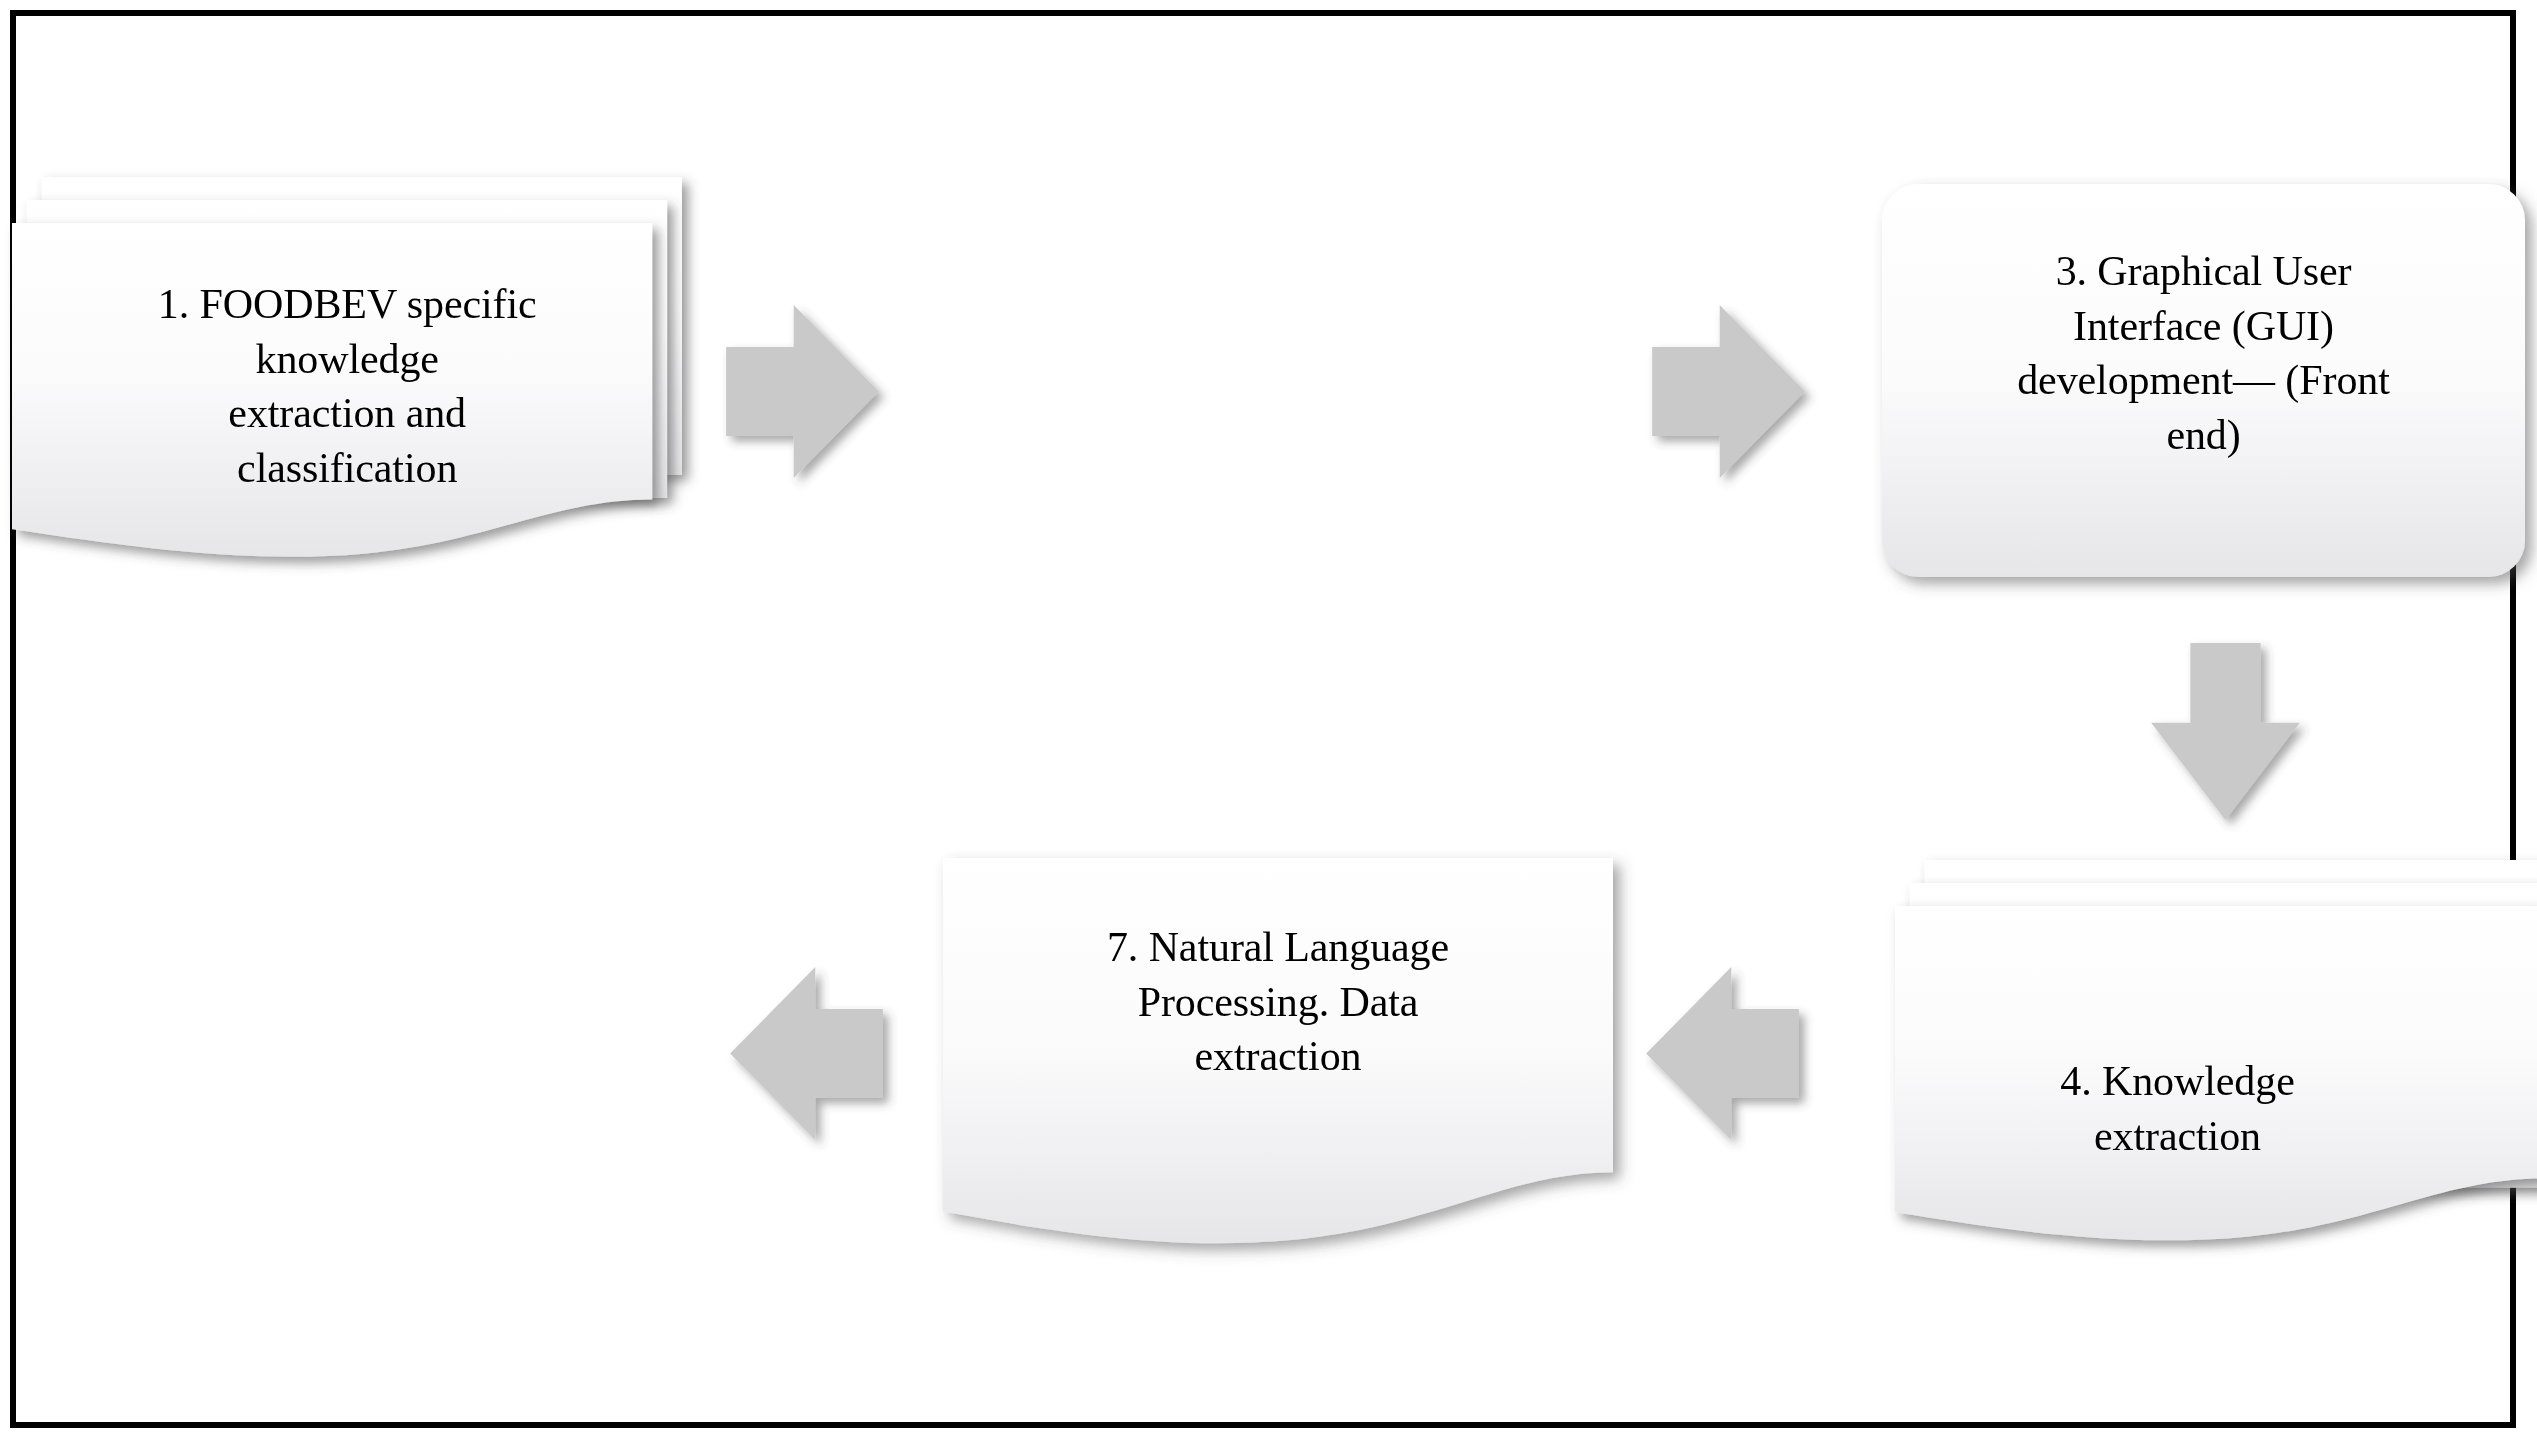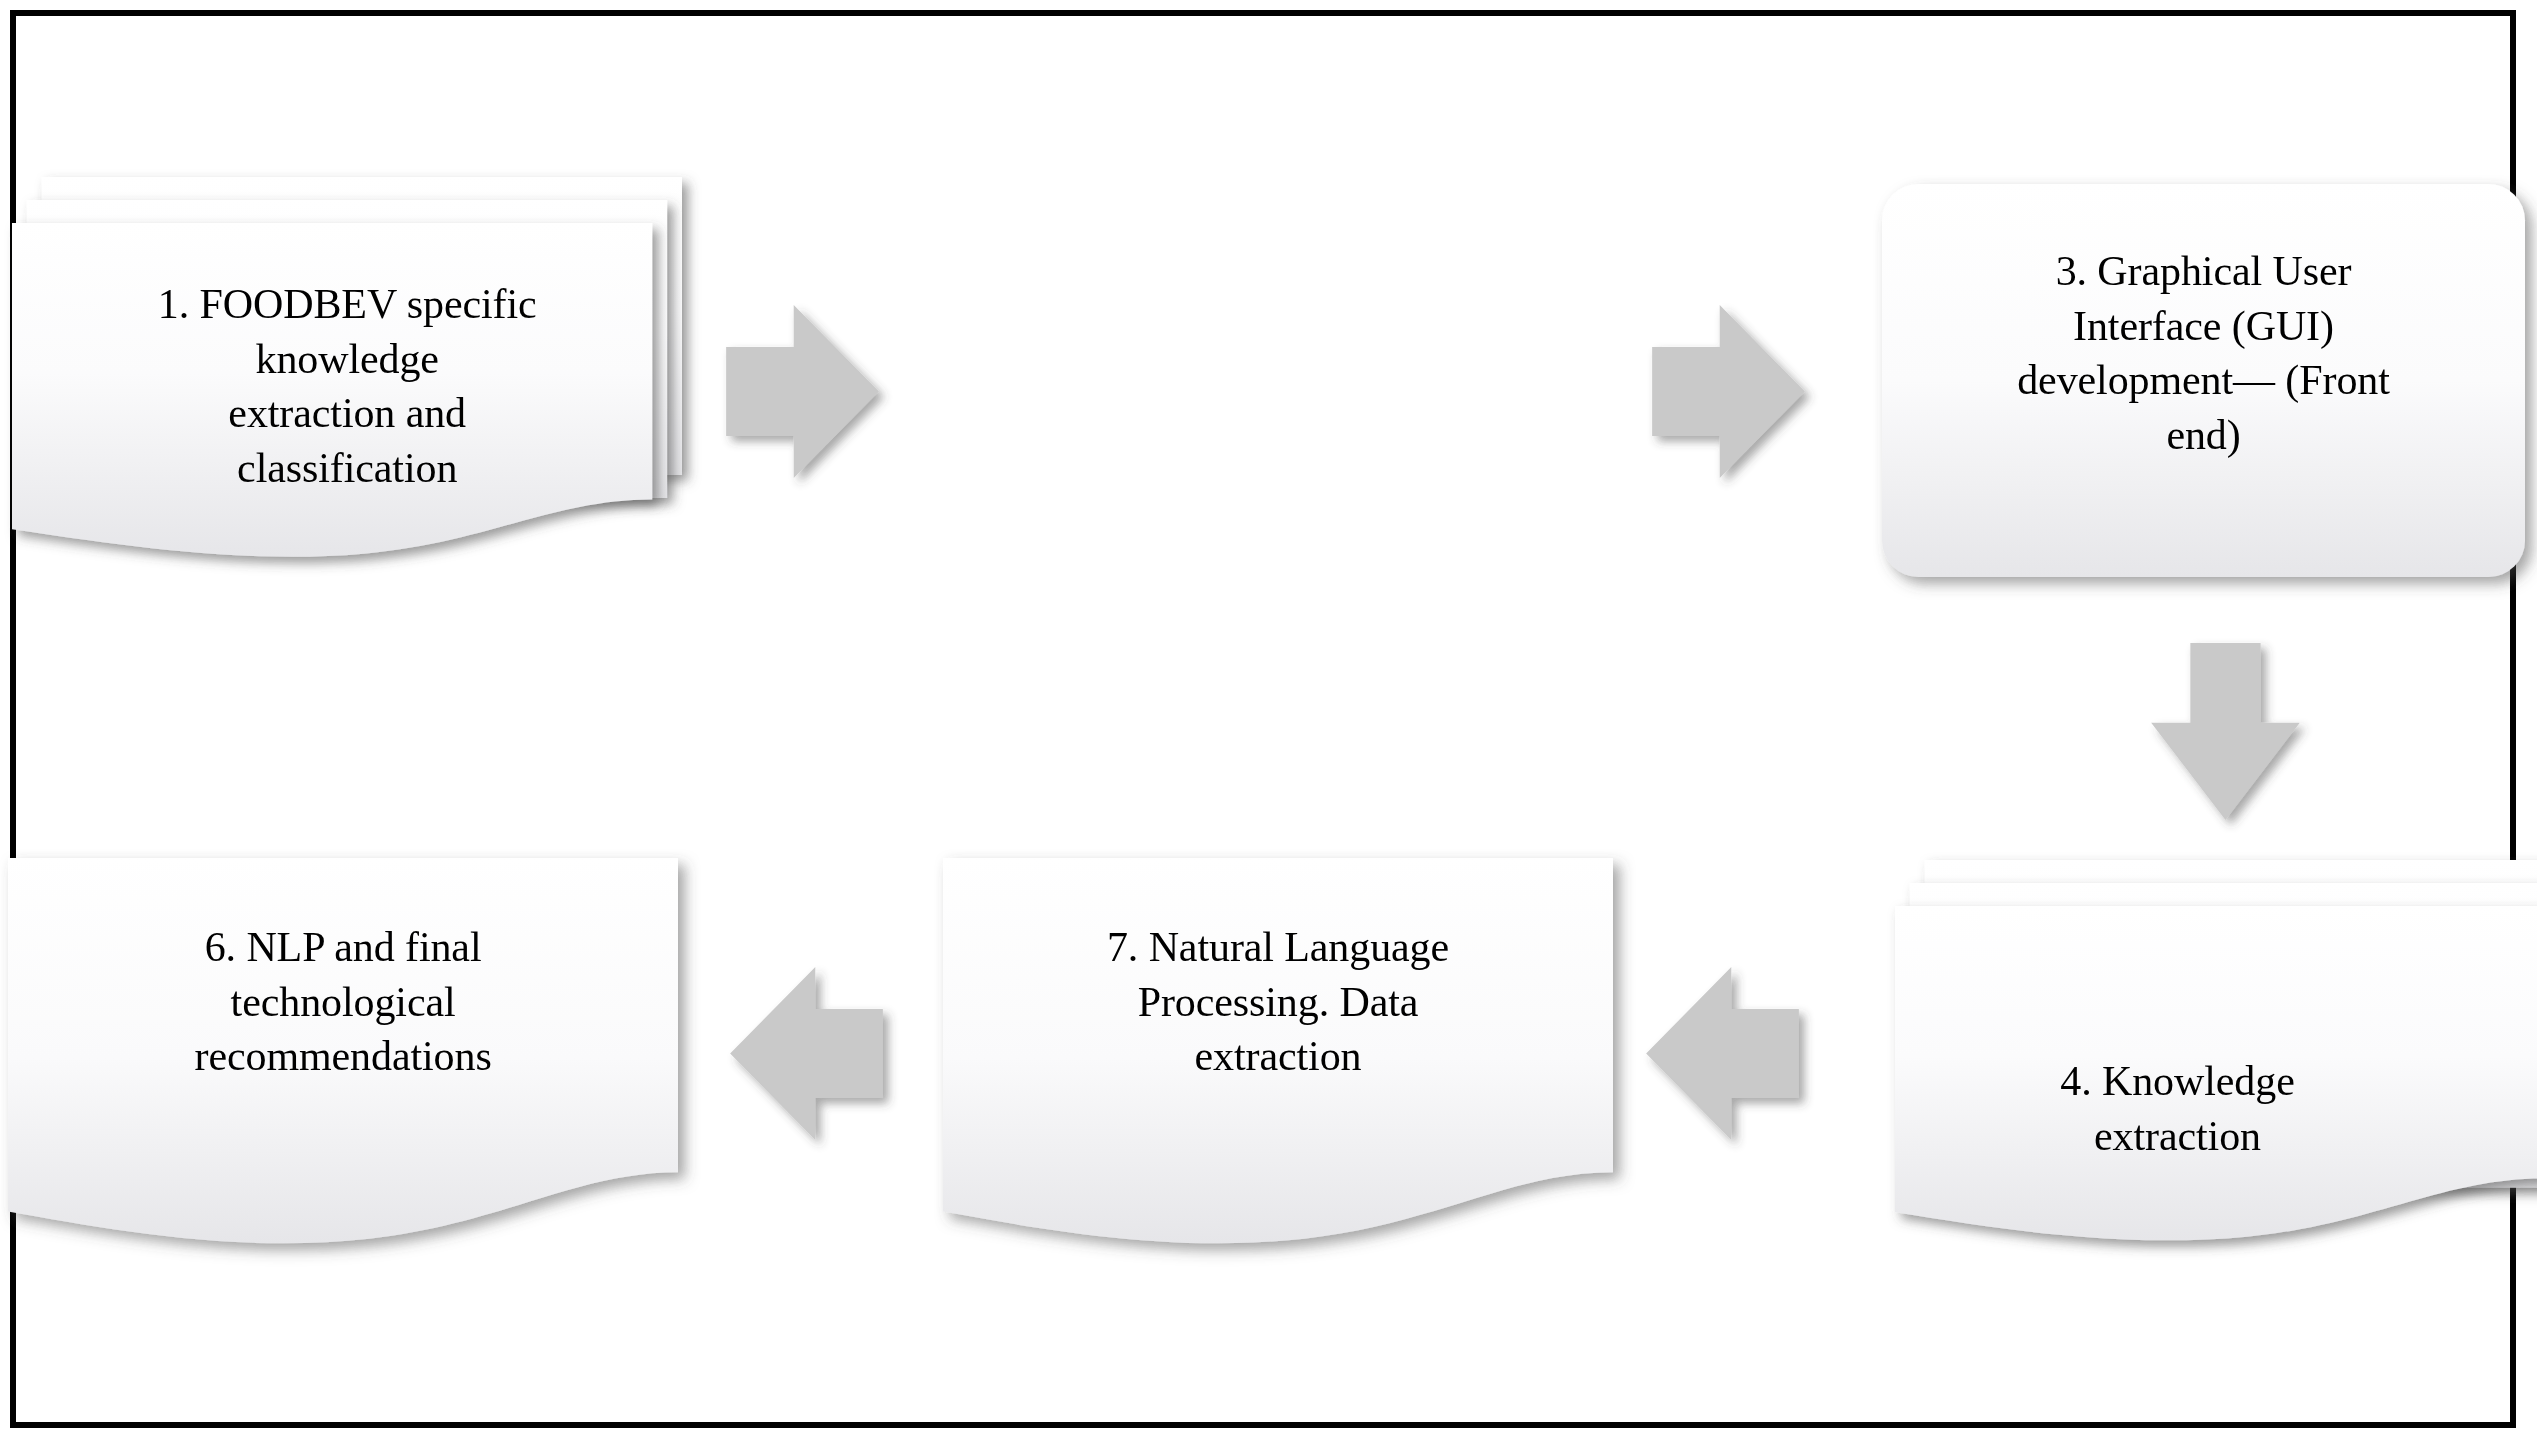--- a/index.html
+++ b/index.html
@@ -179,40 +179,20 @@
       </defs>
       <path filter="url(#sh5)" fill="url(#g5)" d="M 0 0 L 990 0 L 990 464
                C 840 464 730 540 534 562
                C 338 584 146 548 0 522 Z"></path>
     </svg>
     <div class="node-label">7. Natural Language
 Processing. Data
 extraction</div>
   </div>
 
-  <div class="node" id="node6">
-    <svg class="node-svg" viewBox="0 0 990 620" preserveAspectRatio="none">
-      <defs>
-        <linearGradient id="g6" x1="0" y1="0" x2="0" y2="1">
-          <stop offset="0%" stop-color="#ffffff"></stop>
-          <stop offset="52%" stop-color="#fafafb"></stop>
-          <stop offset="100%" stop-color="#e6e6e9"></stop>
-        </linearGradient>
-        <filter id="sh6" x="-20%" y="-20%" width="150%" height="150%">
-          <feDropShadow dx="10" dy="10" stdDeviation="10" flood-color="#4a4a4a" flood-opacity="0.5"></feDropShadow>
-        </filter>
-      </defs>
-      <path filter="url(#sh6)" fill="url(#g6)" d="M 0 0 L 990 0 L 990 464
-               C 840 464 730 540 534 562
-               C 338 584 146 548 0 522 Z"></path>
-    </svg>
-    <div class="node-label">6. NLP and final
-technological
-recommendations</div>
-  </div>
 
   <div class="arrow" id="arrow1">
     <svg width="153" height="173" viewBox="0 0 226 256">
       <defs>
         <filter id="ash1" x="-30%" y="-30%" width="180%" height="180%">
           <feDropShadow dx="8" dy="8" stdDeviation="7" flood-color="#3f3f3f" flood-opacity="0.45"></feDropShadow>
         </filter>
       </defs>
       <path filter="url(#ash1)" fill="#c9c9c9" d="M 0 62 L 100 62 L 100 0 L 226 128 L 100 256 L 100 194 L 0 194 Z"></path>
     </svg>

